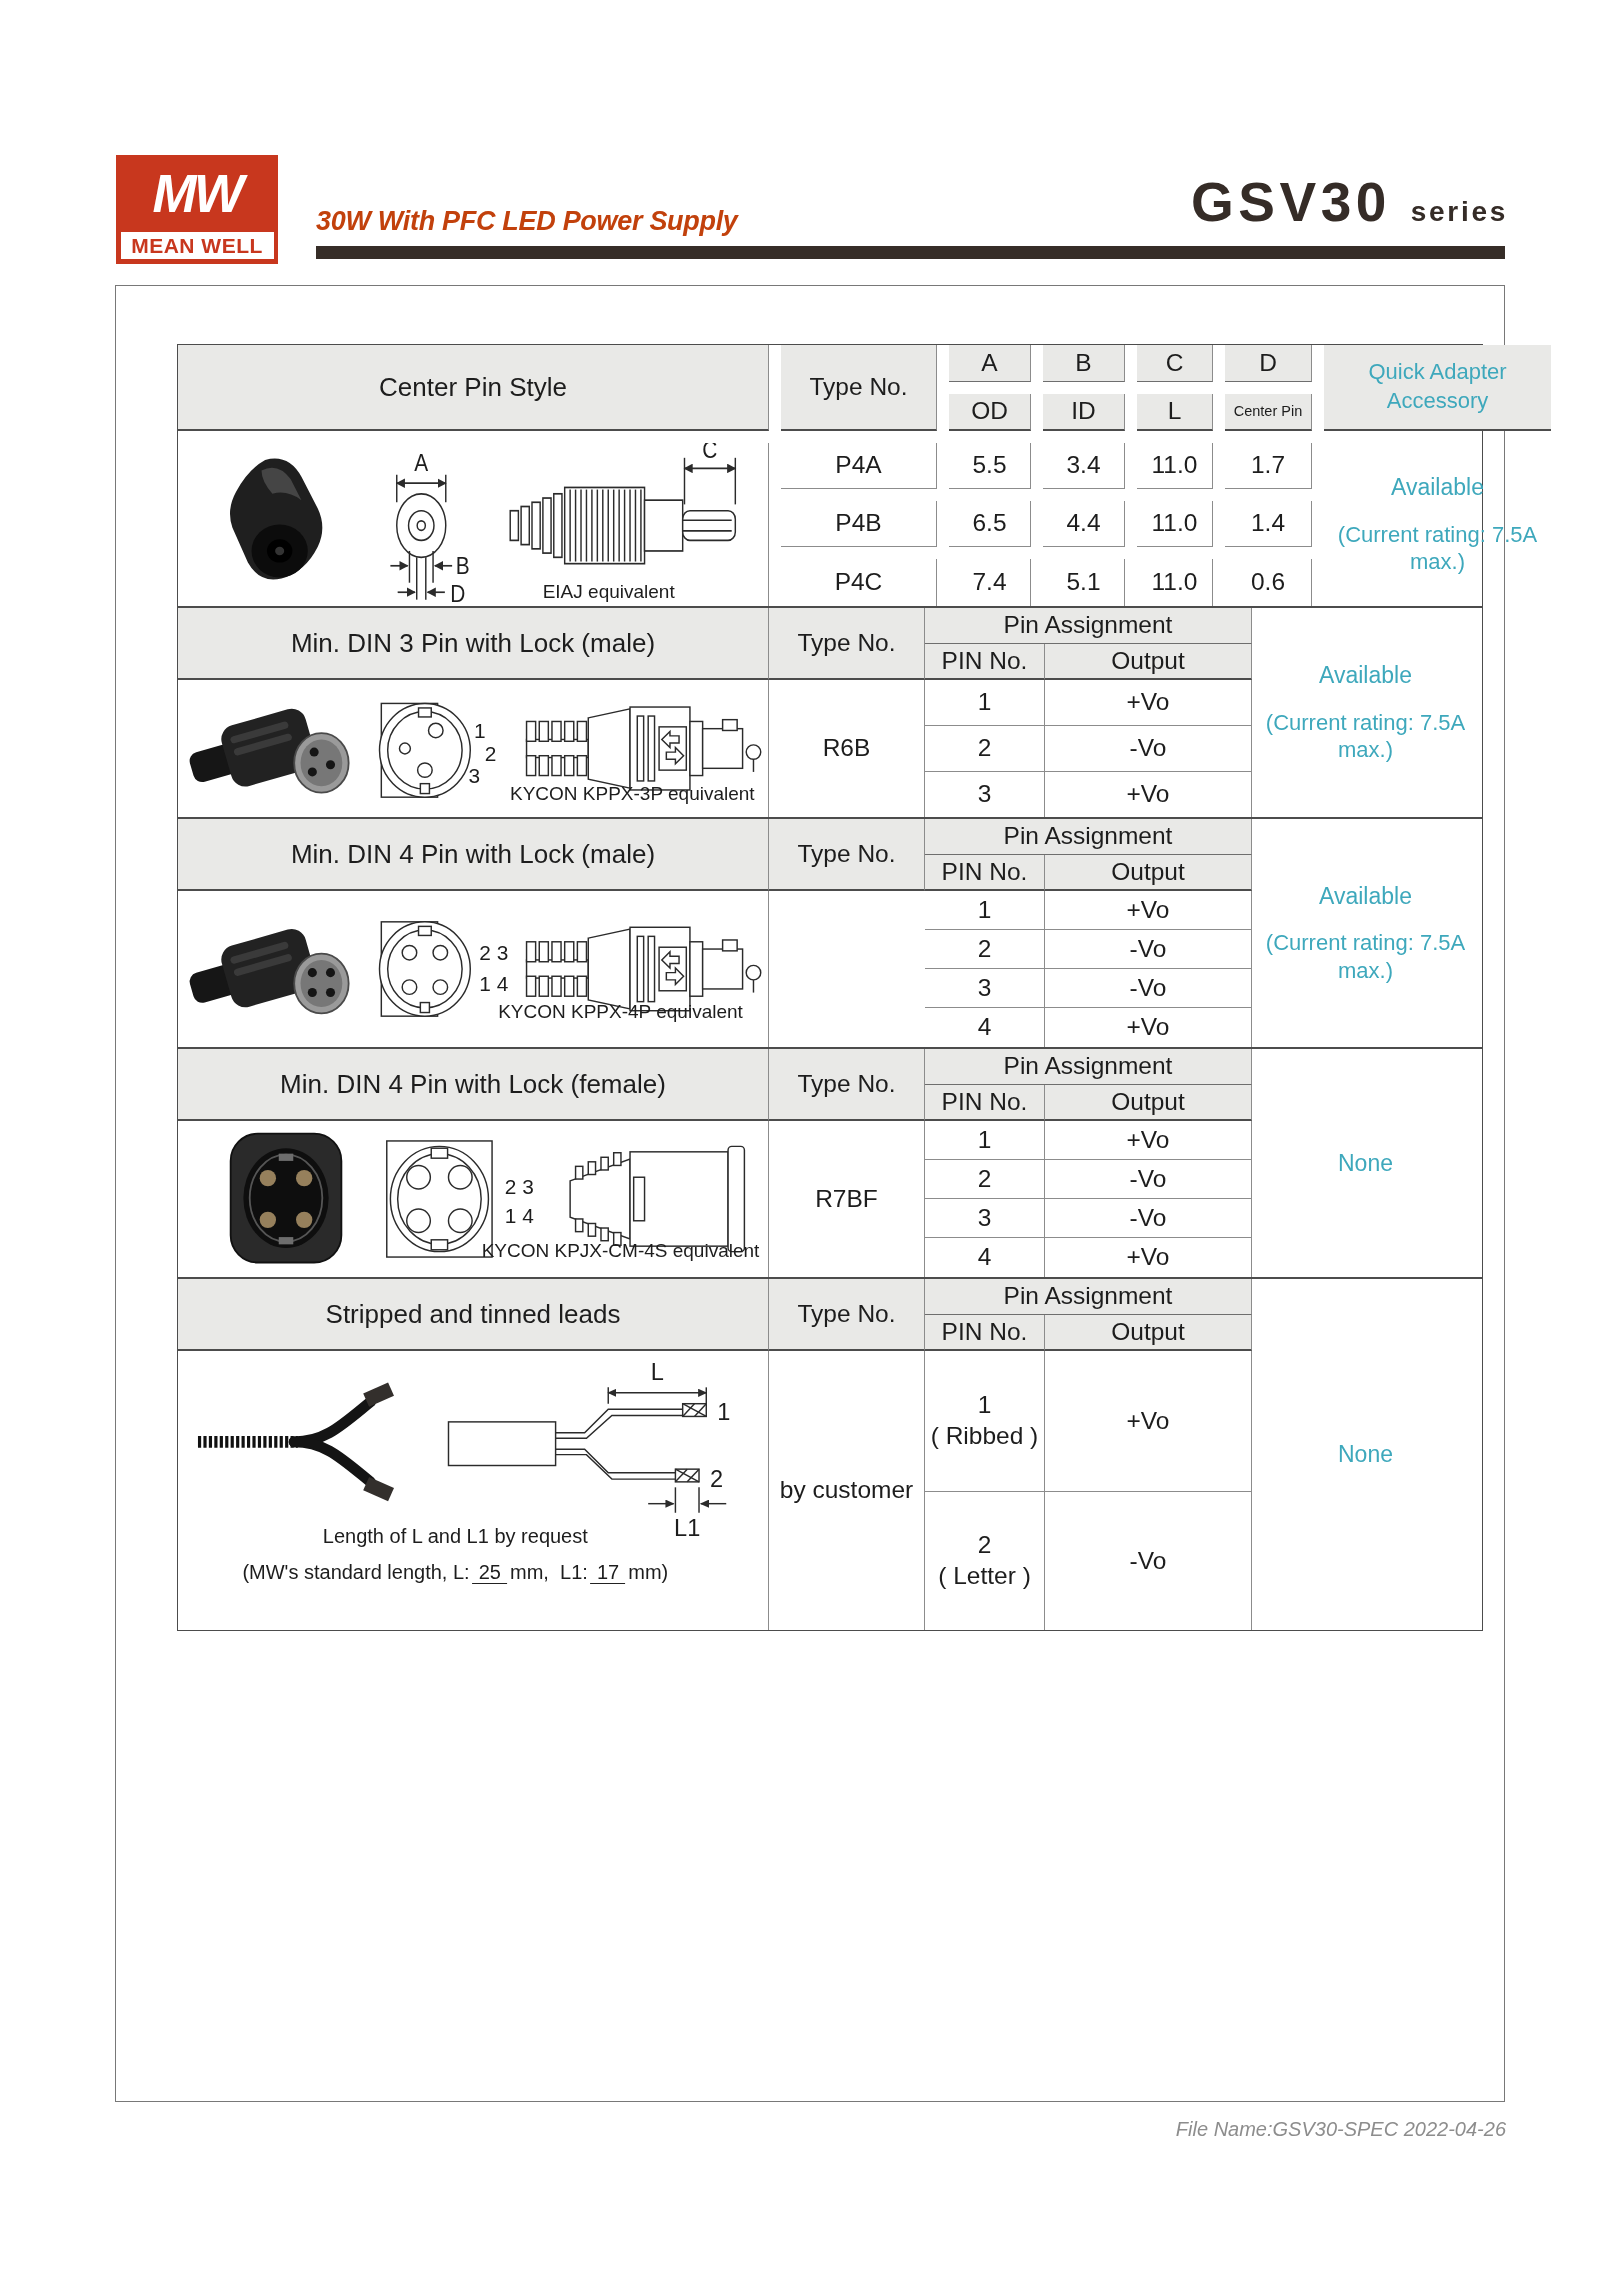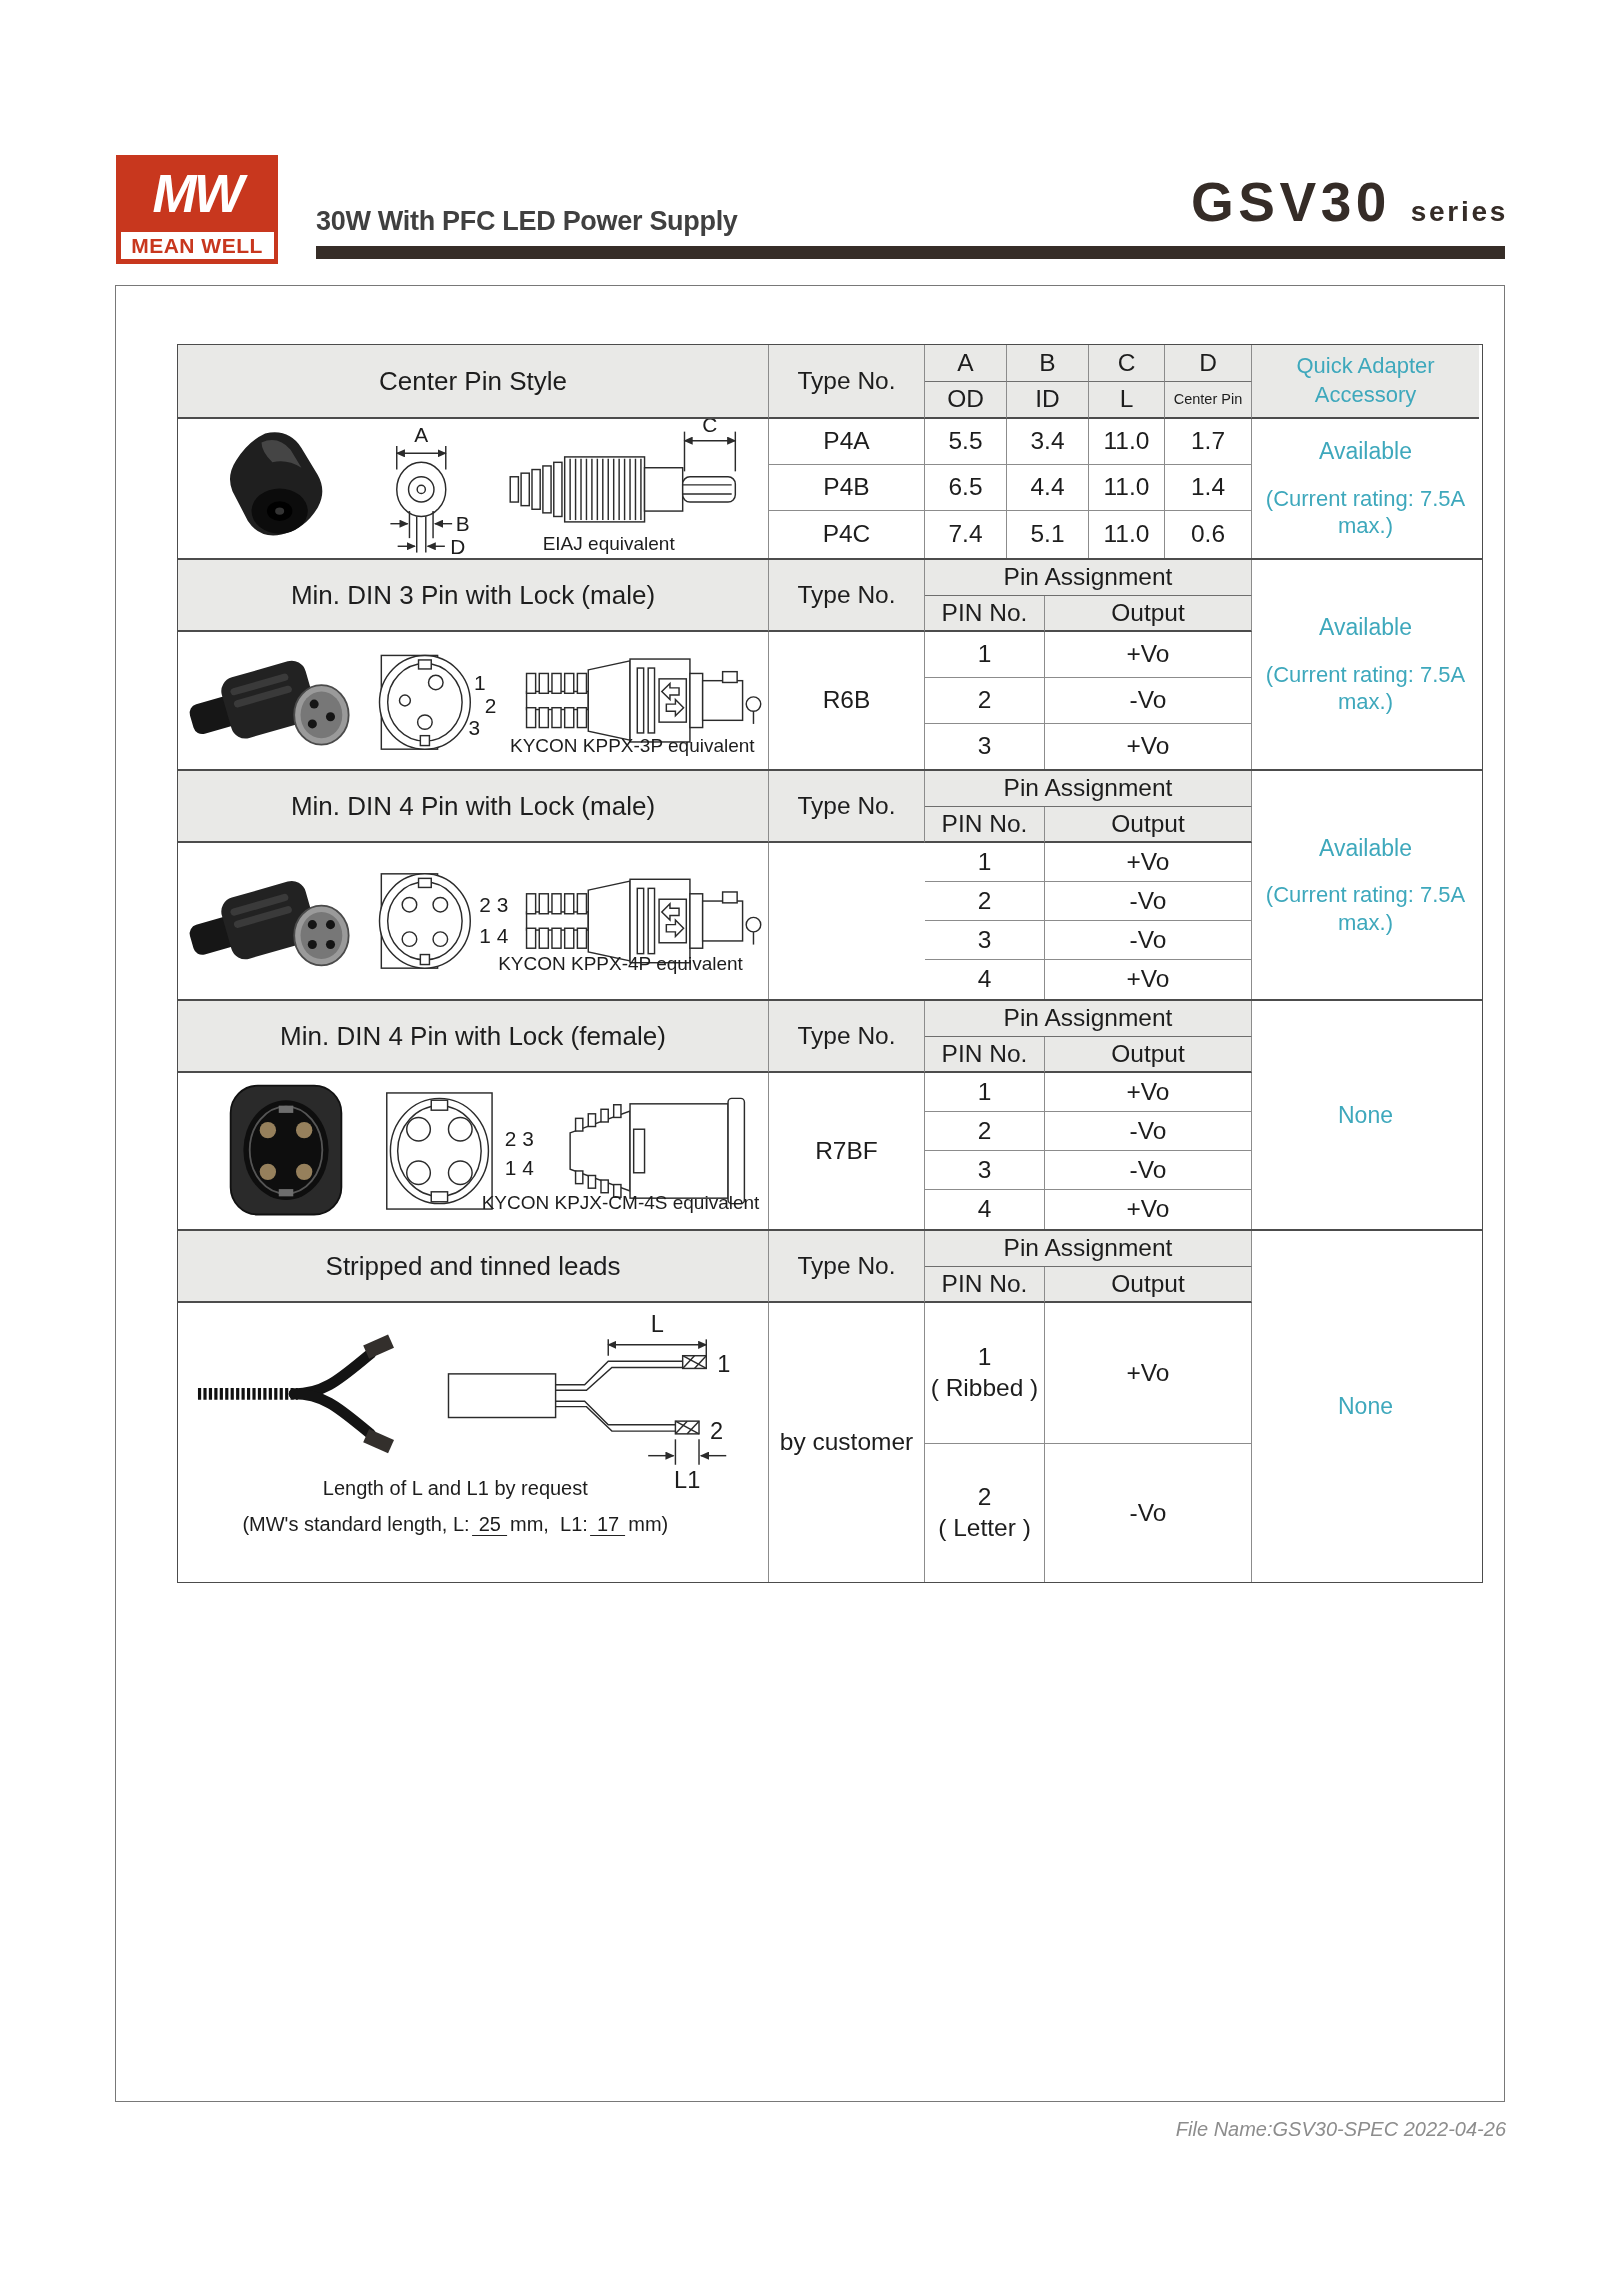--- a/index.html
+++ b/index.html
@@ -7,37 +7,37 @@
         font-family:"Liberation Sans",sans-serif;color:#1d1d1d;}
 
   
   .logo{position:absolute;left:116px;top:155px;width:162px;height:109px;background:#C8371E;
         display:flex;flex-direction:column;}
   .logo-mw{flex:1;display:flex;align-items:center;justify-content:center;
            font-size:53px;font-weight:bold;font-style:italic;color:#fff;letter-spacing:-2.7px;line-height:1;}
   .logo-brand{background:#fff;color:#C8371E;font-weight:bold;font-size:21px;letter-spacing:0.5px;
               margin:0 4.5px 5.5px;padding:1.8px 1.8px;line-height:1.1;text-align:center;white-space:nowrap;}
   .doc-title{position:absolute;left:316px;top:206px;font-size:27px;font-weight:bold;
-             letter-spacing:-0.3px;color:#404040;white-space:nowrap;}
+             letter-spacing:-0.3px;color:#c2410c;white-space:nowrap;font-style:italic;}
   .series{position:absolute;top:175px;right:115px;display:flex;align-items:baseline;gap:20px;color:#352c27;}
   .series-name{font-size:55px;font-weight:bold;letter-spacing:4.5px;line-height:1;}
   .series-suffix{font-size:28px;font-weight:bold;letter-spacing:2.7px;}
   .title-bar{position:absolute;left:316px;top:246px;width:1189px;height:12.7px;background:#362d28;}
 
   
   .outer-box{position:absolute;left:115px;top:285px;width:1390px;height:1817px;
              border:1.8px solid #787878;box-sizing:border-box;}
   .footer{position:absolute;top:2118px;right:117px;font-style:italic;font-size:20px;color:#8d8d8d;}
 
   
   .tbl{position:absolute;left:177px;top:344px;width:1306px;background:#fff;
        border:1.8px solid #4c4c4c;box-sizing:border-box;}
   .sec{display:grid;position:relative;border-bottom:2.7px solid #4c4c4c;}
   .sec:last-child{border-bottom:none;}
-  .sec1{grid-template-columns:591px 156px 82px 82px 76px 87px 227px;grid-template-rows:37px 37px 46px 46px 47px;}
+  .sec1{grid-template-columns:591px 156px 82px 82px 76px 87px 227px;grid-template-rows:37px 37px 46px 46px 47px;gap:12px;}
   .secp{grid-template-columns:591px 156px 120px 207px 227px;}
   .sec2{grid-template-rows:36px 36px 46px 46px 45px;}
   .sec3,.sec4{grid-template-rows:36px 36px 39px 39px 39px 39px;}
   .sec5{grid-template-rows:36px 36px 141px 138px;}
 
   .c{display:flex;flex-direction:column;align-items:center;justify-content:center;
      border-right:0.9px solid #8c8c8c;border-bottom:0.9px solid #8c8c8c;box-sizing:border-box;
      text-align:center;font-size:24.5px;line-height:1.25;}
   .gray{background:#E9E9E7;}
   .nb{border-bottom:none;}

